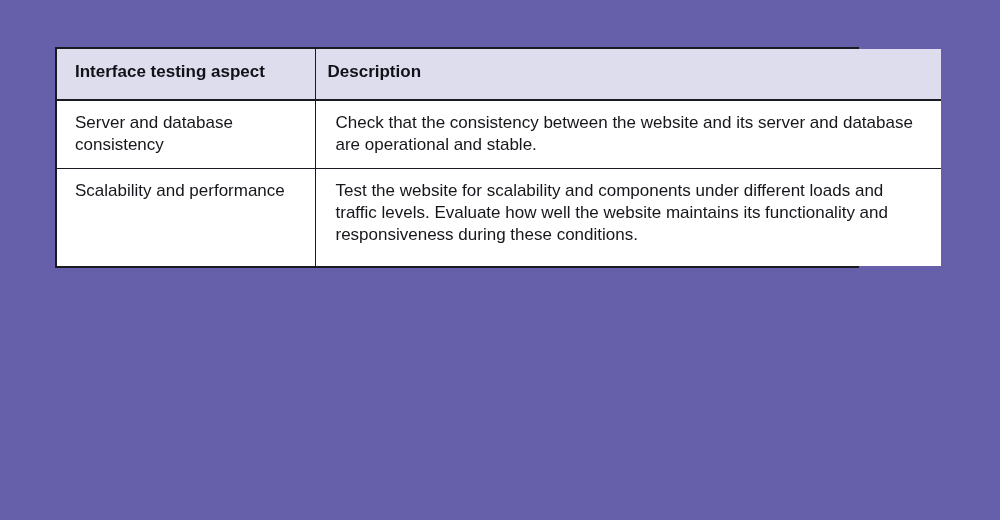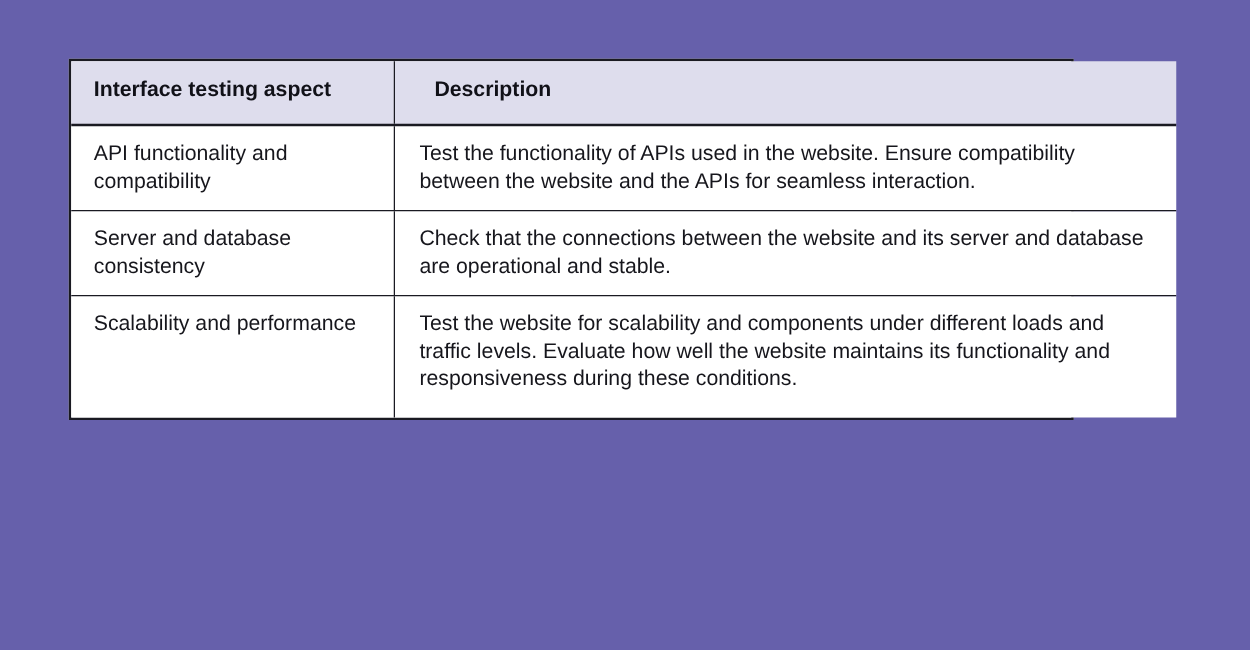--- a/index.html
+++ b/index.html
@@ -42,21 +42,21 @@
     vertical-align: top;
     font-weight: bold;
     font-size: 17px;
     line-height: 22px;
     color: #111118;
     padding: 12px 18px 16px 18px;
     box-sizing: border-box;
   }
   thead tr th.th-desc {
     border-left: 1.5px solid #1a1a22;
-    padding-left: 32px;
+    padding-left: 12px;
   }
   tbody tr td {
     background: #ffffff;
     vertical-align: top;
     text-align: left;
     font-size: 17px;
     line-height: 22px;
     color: #16161c;
     font-weight: normal;
     padding: 11px 18px 12px 18px;
@@ -84,26 +84,22 @@
         <col class="col-desc">
       </colgroup>
       <thead>
         <tr>
           <th class="th-aspect">Interface testing aspect</th>
           <th class="th-desc">Description</th>
         </tr>
       </thead>
       <tbody>
         <tr>
-          <td class="td-aspect">API functionality and compatibility</td>
-          <td class="td-desc">Test the functionality of APIs used in the website. Ensure compatibility between the website and the APIs for seamless interaction.</td>
-        </tr>
-        <tr>
           <td class="td-aspect">Server and database consistency</td>
-          <td class="td-desc">Check that the connections between the website and its server and database are operational and stable.</td>
+          <td class="td-desc">Check that the consistency between the website and its server and database are operational and stable.</td>
         </tr>
         <tr class="row-tall">
           <td class="td-aspect">Scalability and performance</td>
           <td class="td-desc">Test the website for scalability and components under different loads and traffic levels. Evaluate how well the website maintains its functionality and responsiveness during these conditions.</td>
         </tr>
       </tbody>
     </table>
   </div>
 </div>
 

